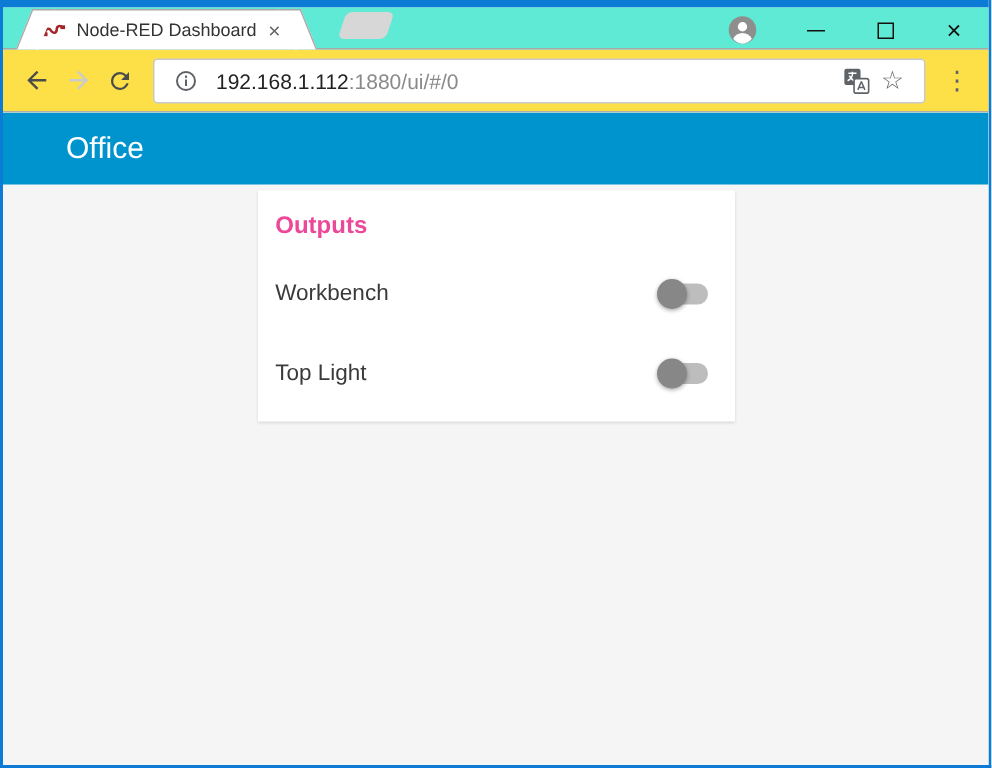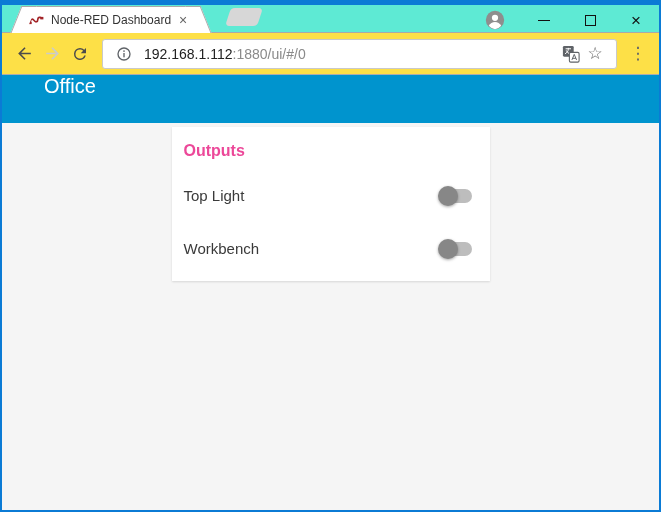--- a/index.html
+++ b/index.html
@@ -46,21 +46,21 @@
   .omni-icon { flex:none; display:flex; align-items:center; justify-content:center;
                width:24px; height:24px; cursor:pointer; }
   .star { font-size:17px; color:#666; }
   .menu-btn { width:26px; height:28px; display:flex; align-items:center; justify-content:center;
               cursor:pointer; flex:none; }
   .dots { font-size:17px; color:#5f6368; letter-spacing:0; }
 
   
   .viewport { flex:1; display:flex; flex-direction:column; background:#f5f5f5; overflow:hidden; }
   .page-header { height:48px; background:#0094ce; flex:none;
-                 display:flex; align-items:flex-start; padding-left:42px;
+                 display:flex; align-items:center; padding-left:42px;
                  color:#fff; font-size:20px; font-weight:400; }
   .content { flex:1; overflow:hidden; }
   .card { width:318px; margin:4px auto 0; background:#fff;
           box-shadow:0 1px 2px rgba(0,0,0,0.12); padding-bottom:6px; }
   .card-title { padding:15px 12px 9px; font-size:16px; font-weight:bold; color:#ec4899; }
   .row { height:53px; display:flex; align-items:center; justify-content:space-between;
          padding:0 16px 0 12px; }
   .row-label { font-size:15px; color:#3a3a3a; }
 
   
@@ -153,29 +153,29 @@
 
   <div class="viewport">
     <div class="page-header">
       <span>Office</span>
     </div>
     <div class="content">
       <div class="card">
         <div class="card-title">Outputs</div>
 
         <div class="row">
-          <span class="row-label">Top Light</span>
+          <span class="row-label">Workbench</span>
           <span class="toggle">
               <span class="track"></span>
               <span class="knob"></span>
             </span>
         </div>
 
         <div class="row">
-          <span class="row-label">Workbench</span>
+          <span class="row-label">Top Light</span>
           <span class="toggle">
               <span class="track"></span>
               <span class="knob"></span>
             </span>
         </div>
 
 
 
       </div>
     </div>

